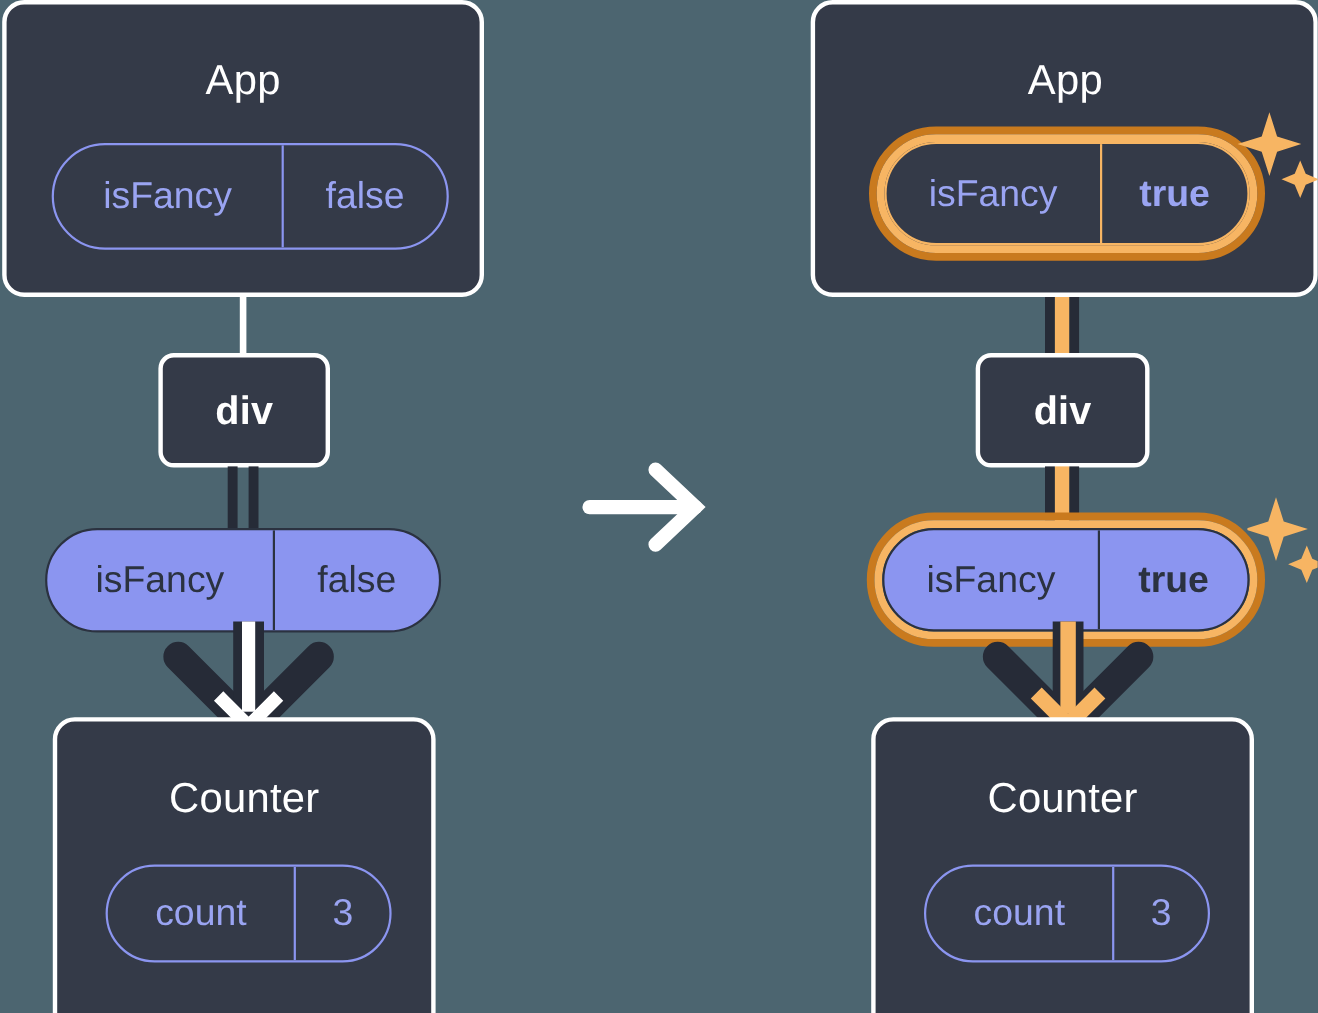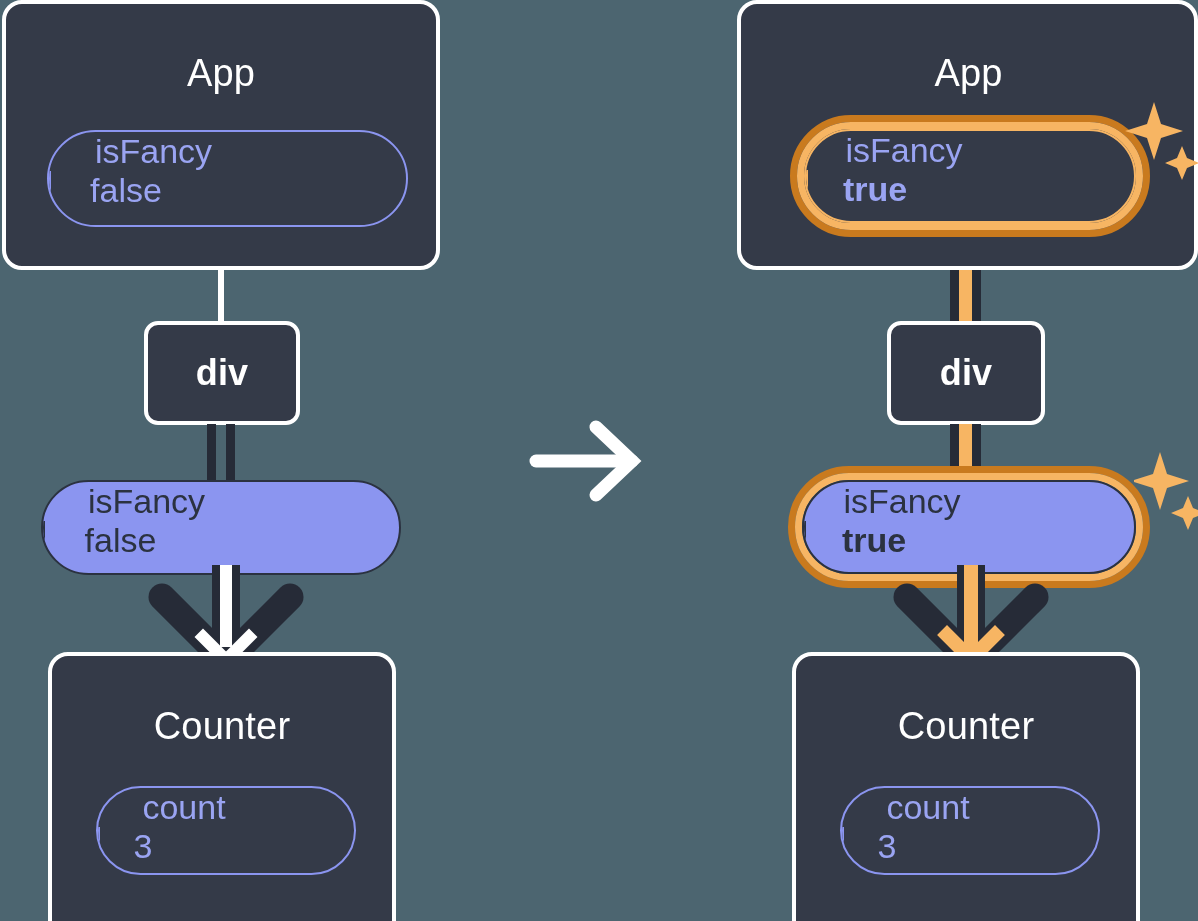--- a/index.html
+++ b/index.html
@@ -42,21 +42,20 @@
   }
 
   
   .pill {
     position: absolute;
     display: flex;
     align-items: stretch;
     box-sizing: border-box;
     border-radius: 999px;
     overflow: hidden;
-    flex-direction: column;
   }
   .pill-outline {
     border: 2px solid #8b95f0;
     background: transparent;
   }
   .pill-outline .pill-key,
   .pill-outline .pill-val {
     color: #9aa4f2;
   }
   .pill-filled {

